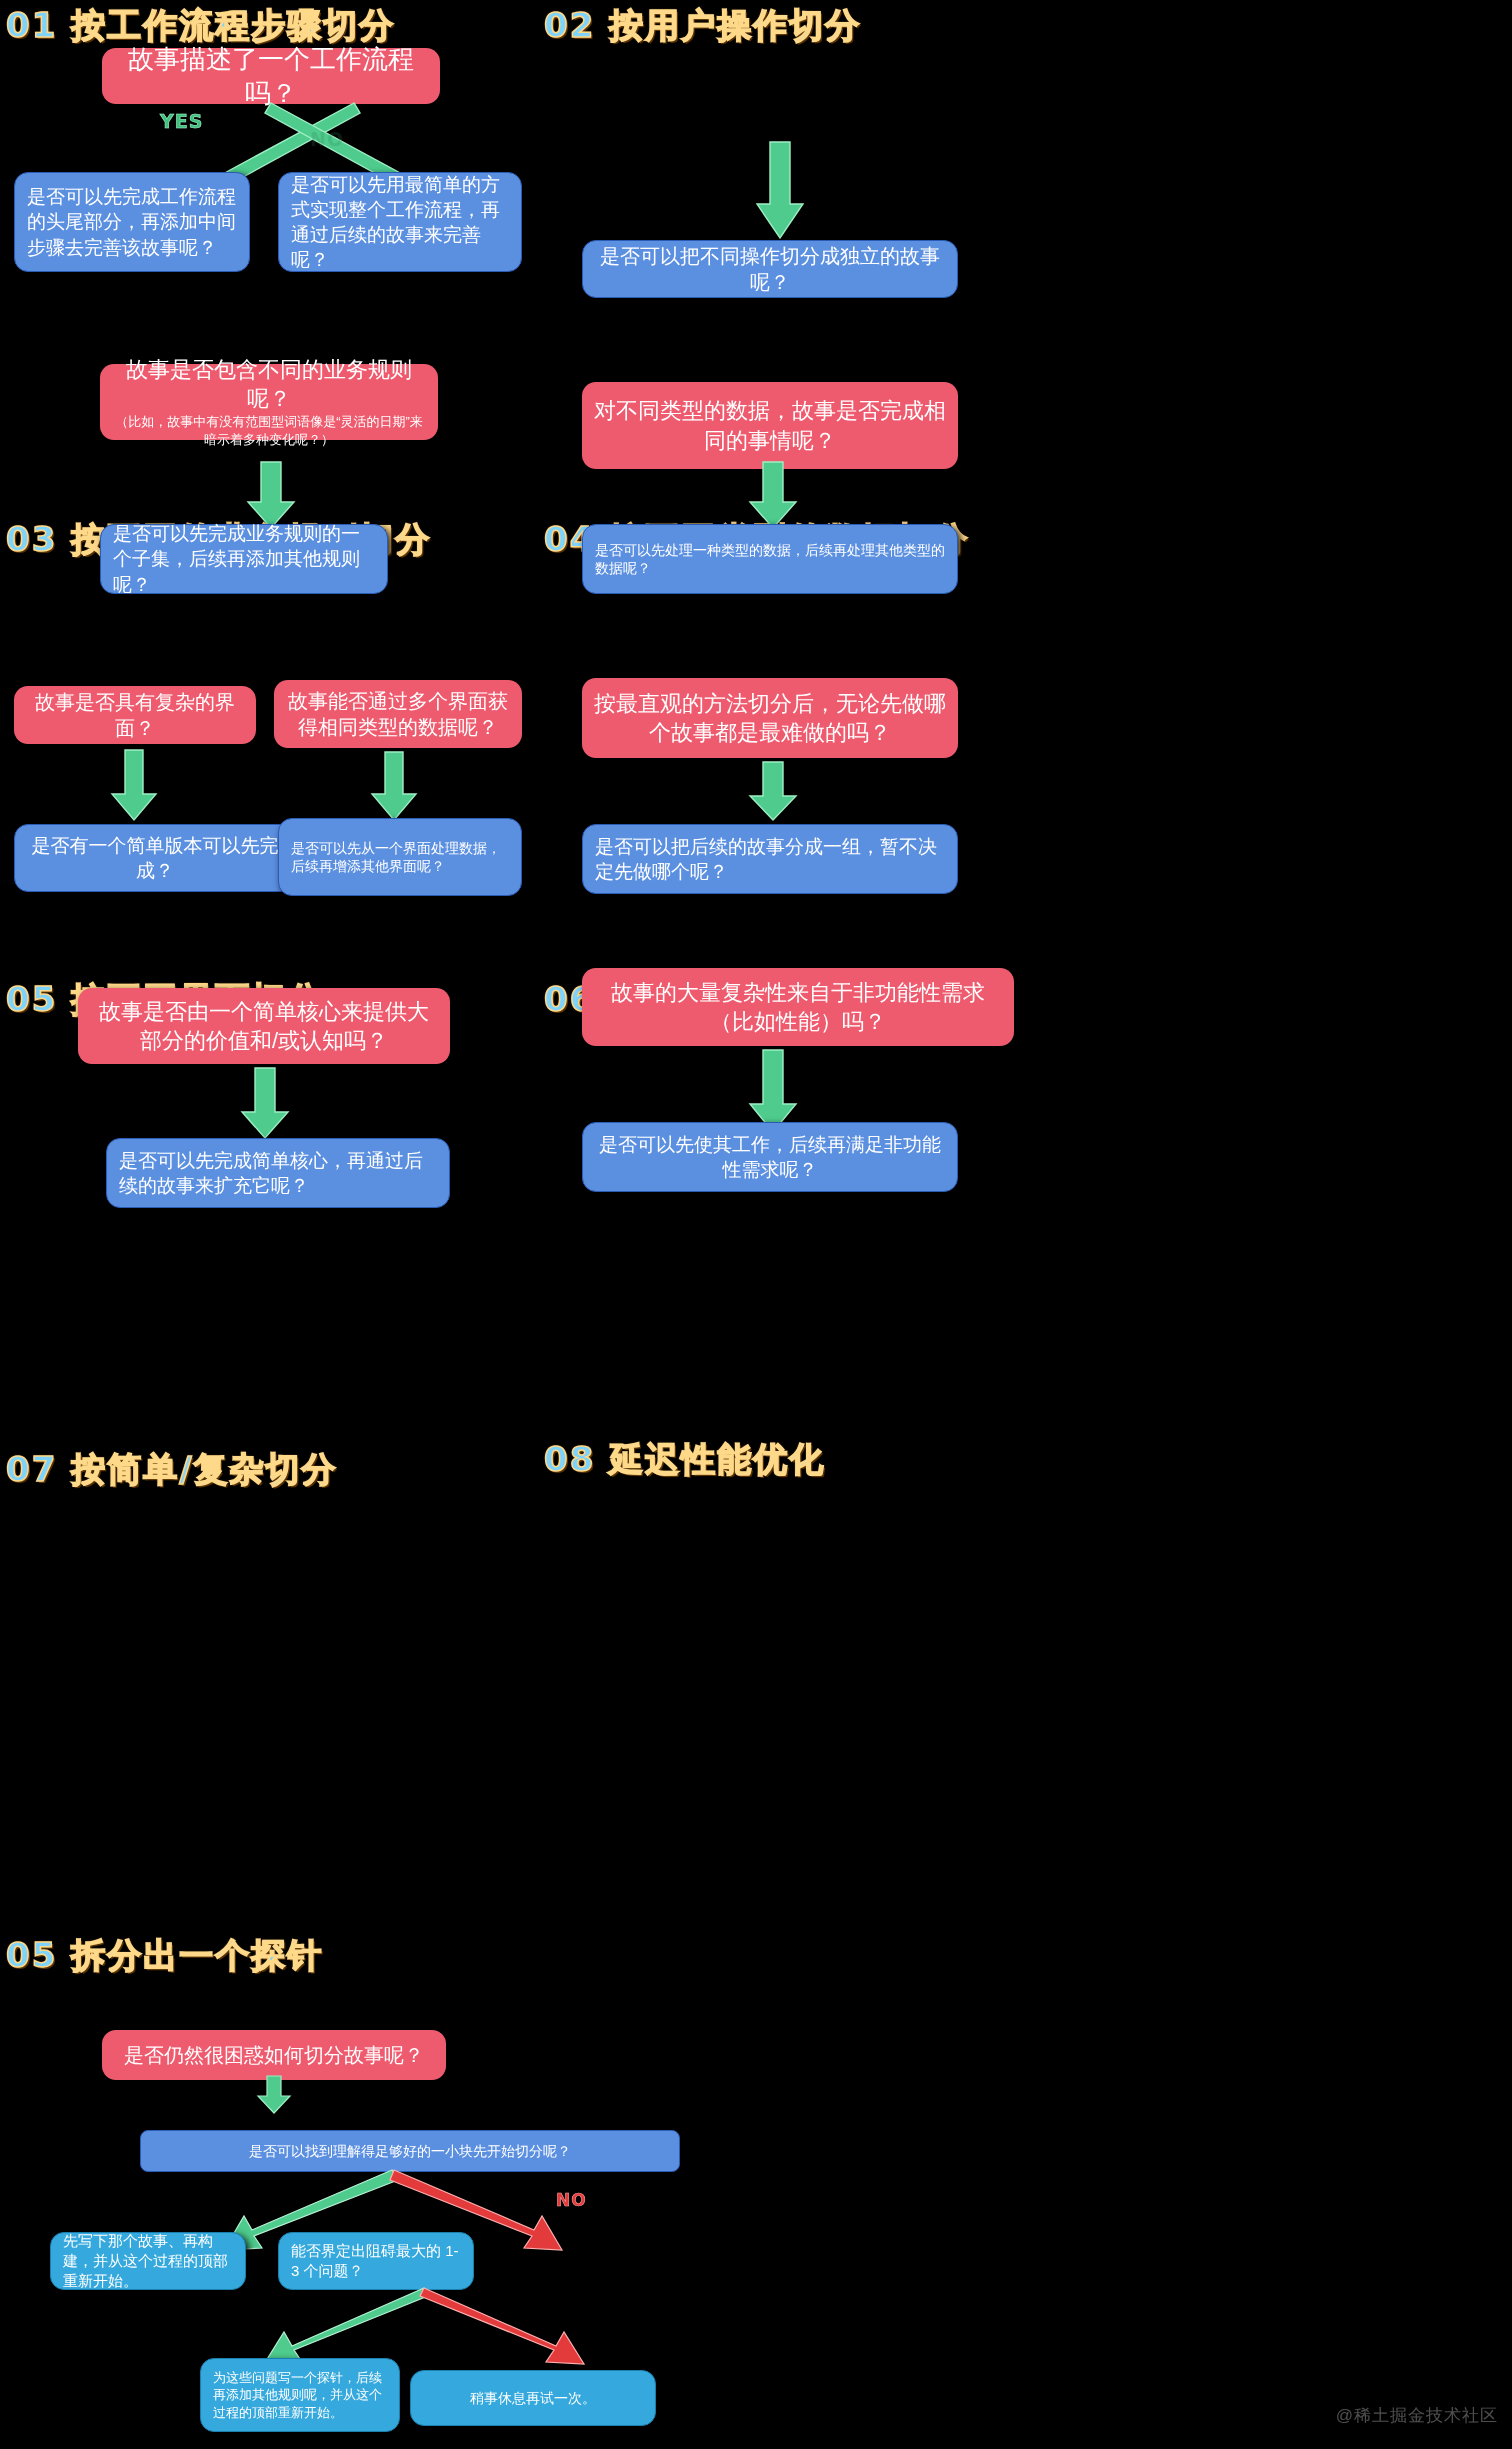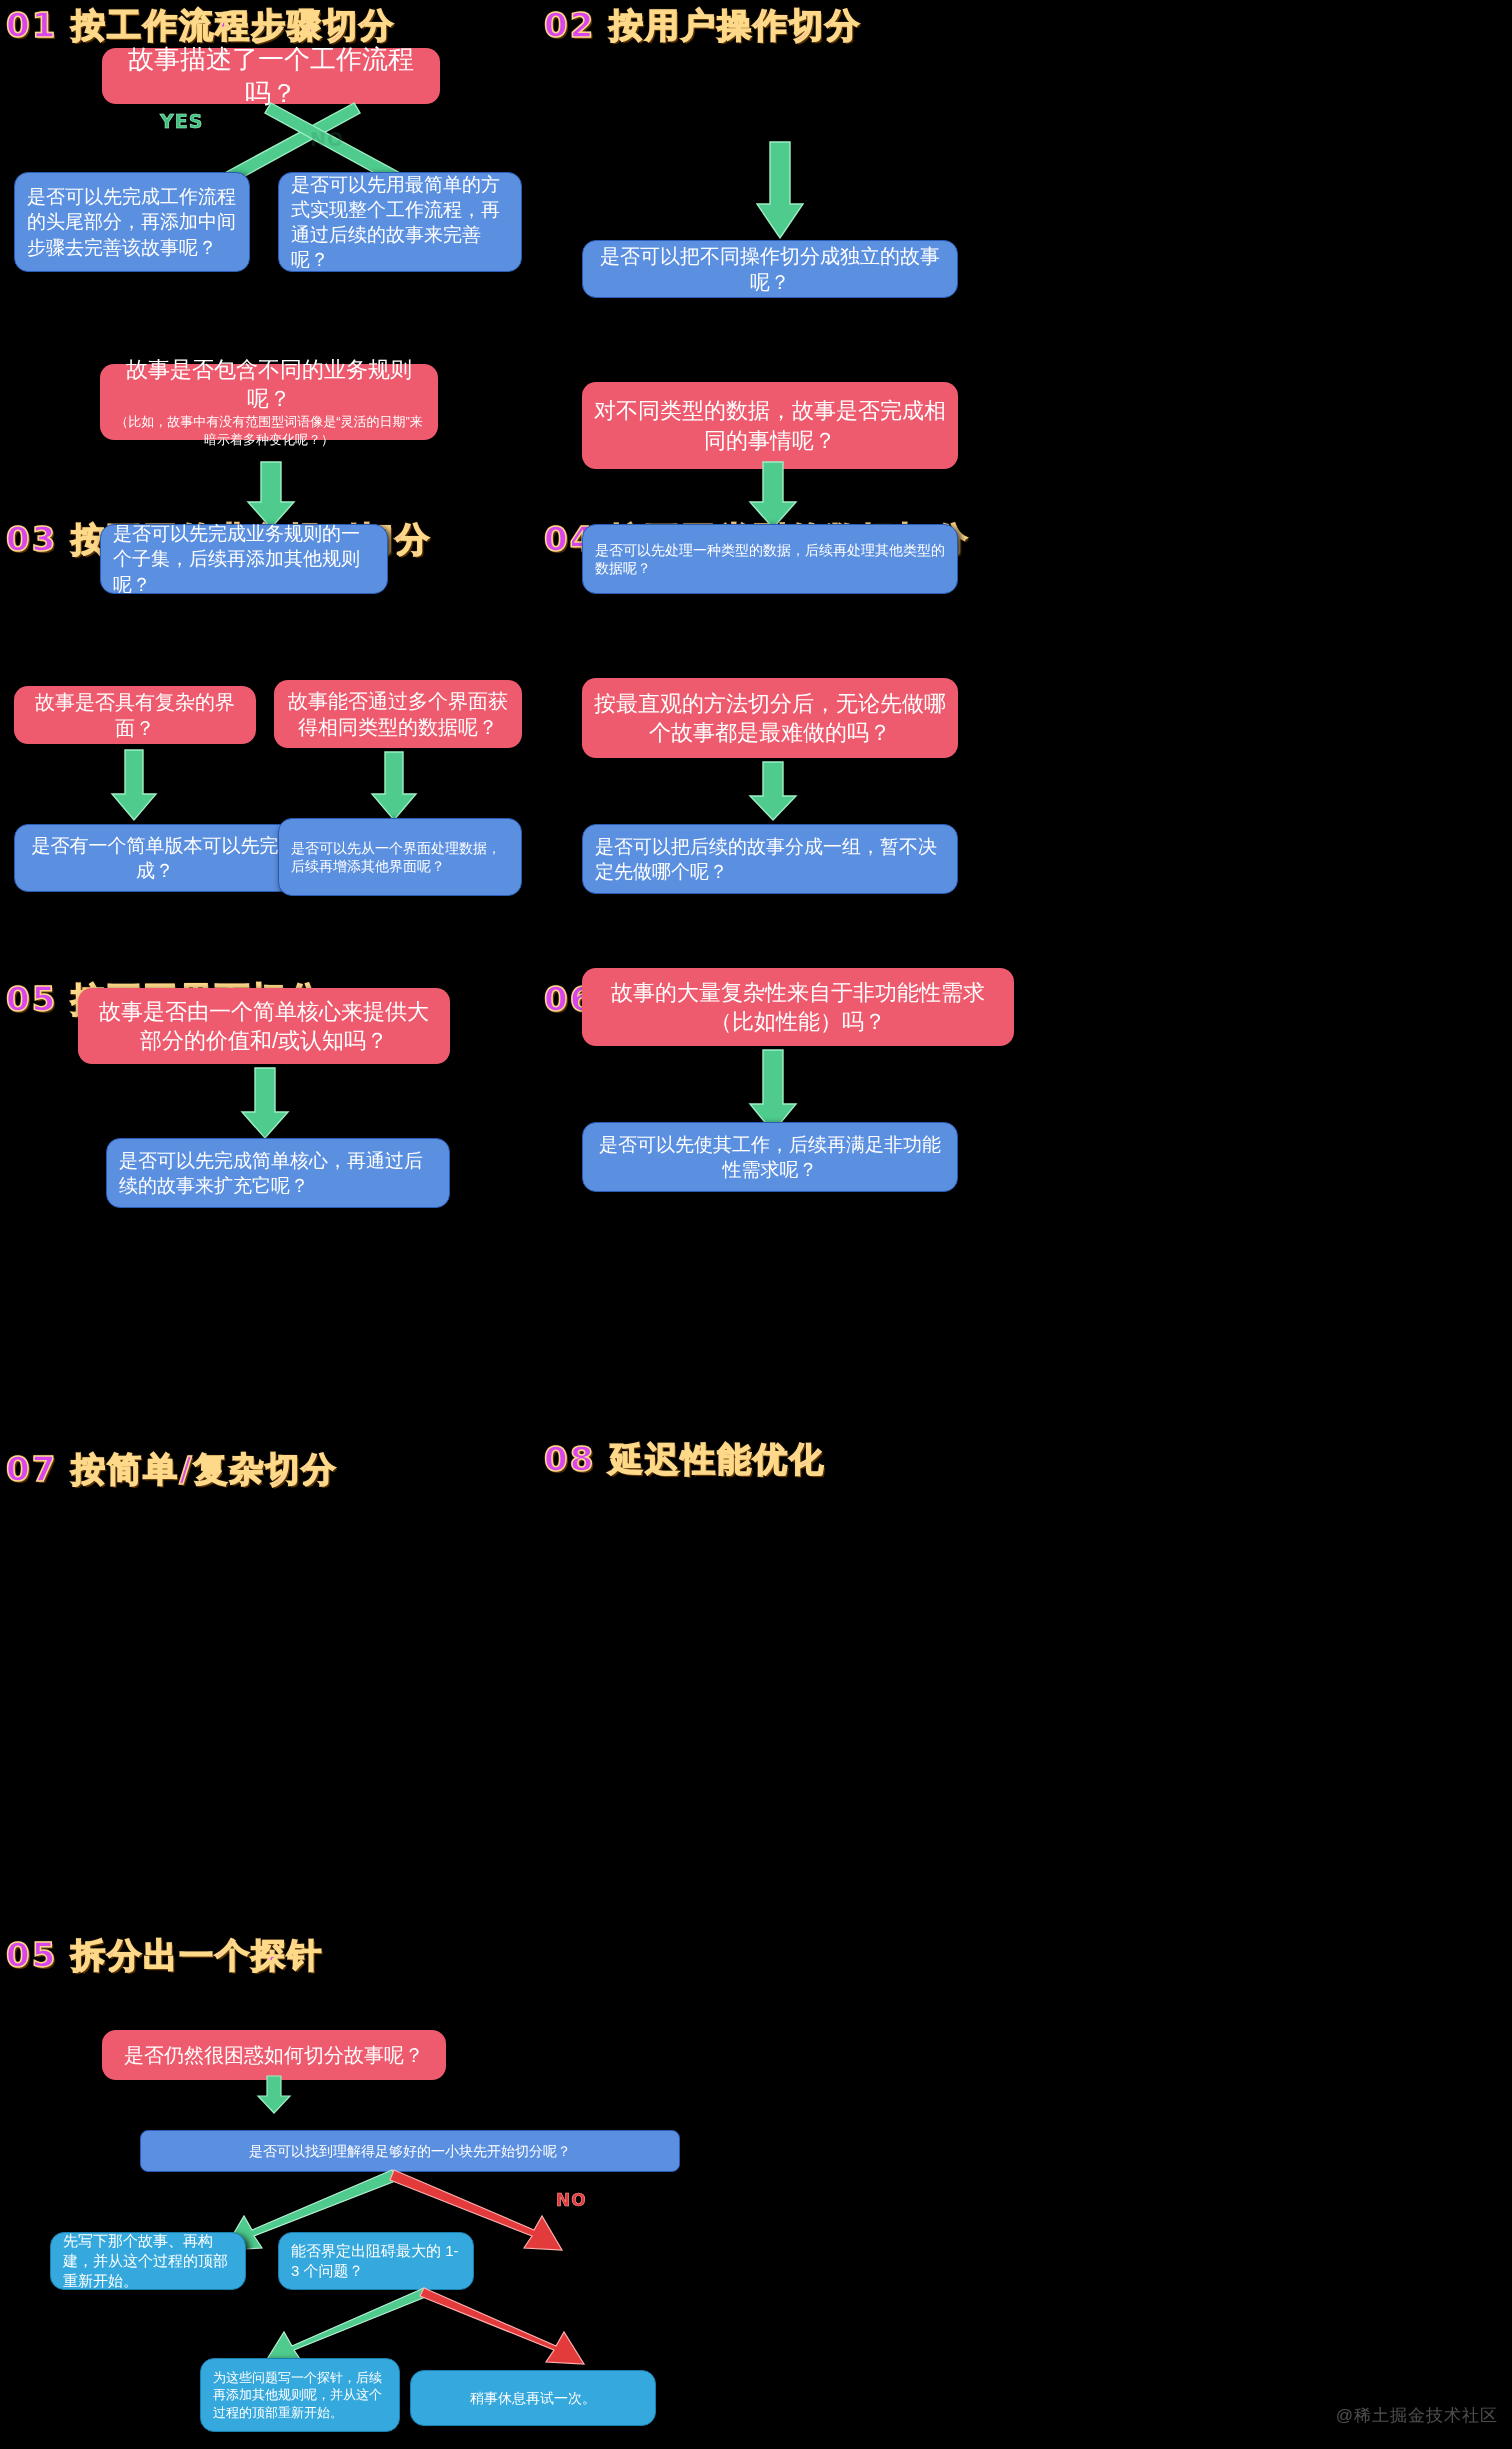--- a/index.html
+++ b/index.html
@@ -17,21 +17,21 @@
     background: #000000;
   }
 
   
   .sec-title {
     position: absolute;
     font-family: "DejaVu Sans", "Liberation Sans", sans-serif;
     font-weight: bold;
     font-size: 34px;
     letter-spacing: 2px;
-    color: #d946ef;
+    color: #7dd3fc;
     -webkit-text-stroke: 1.5px #ffd98a;
     text-shadow: 0 0 2px rgba(255,200,90,.9), 2px 2px 0 rgba(150,80,0,.55);
     white-space: nowrap;
     line-height: 1;
   }
 
   
   .box {
     position: absolute;
     border-radius: 14px;

